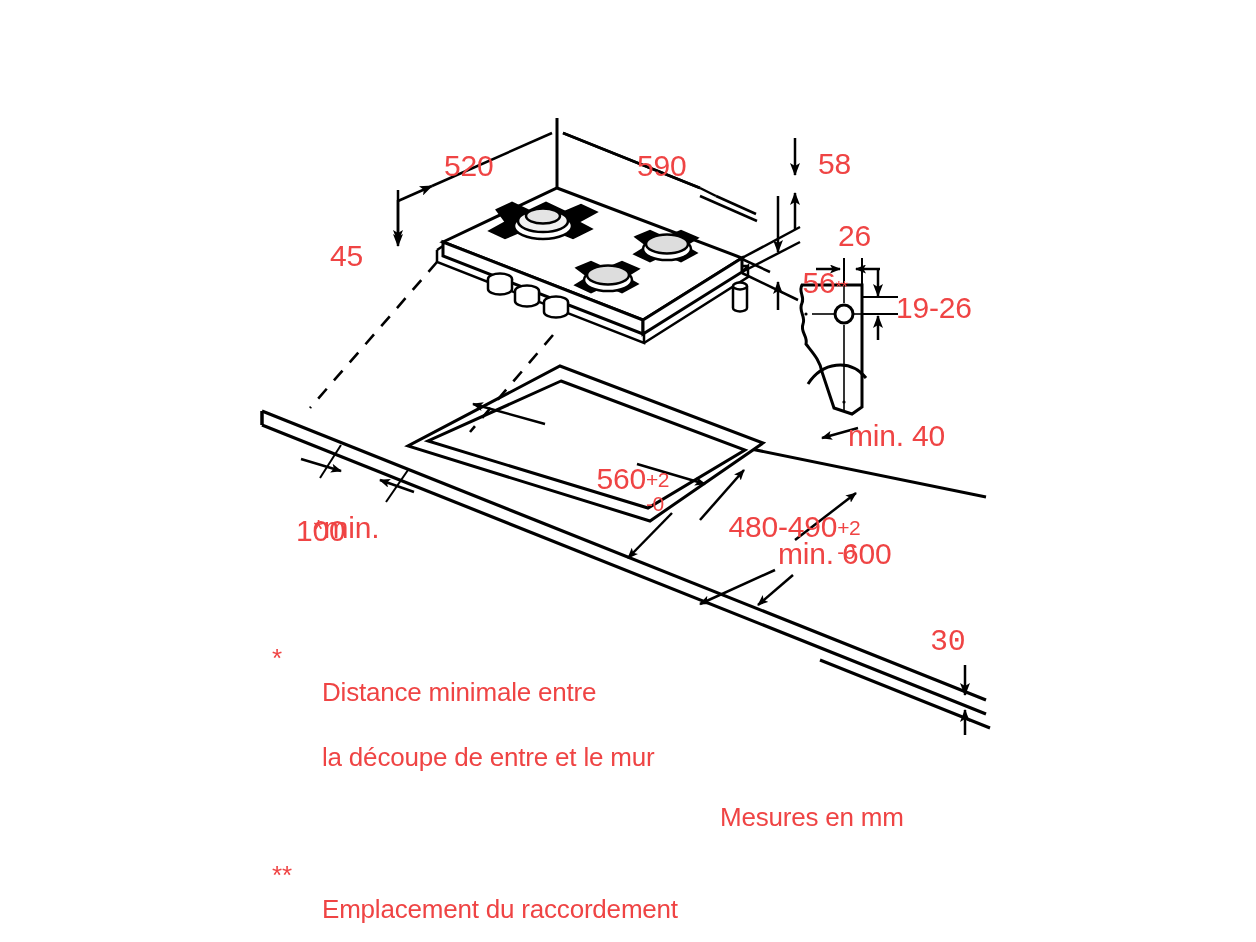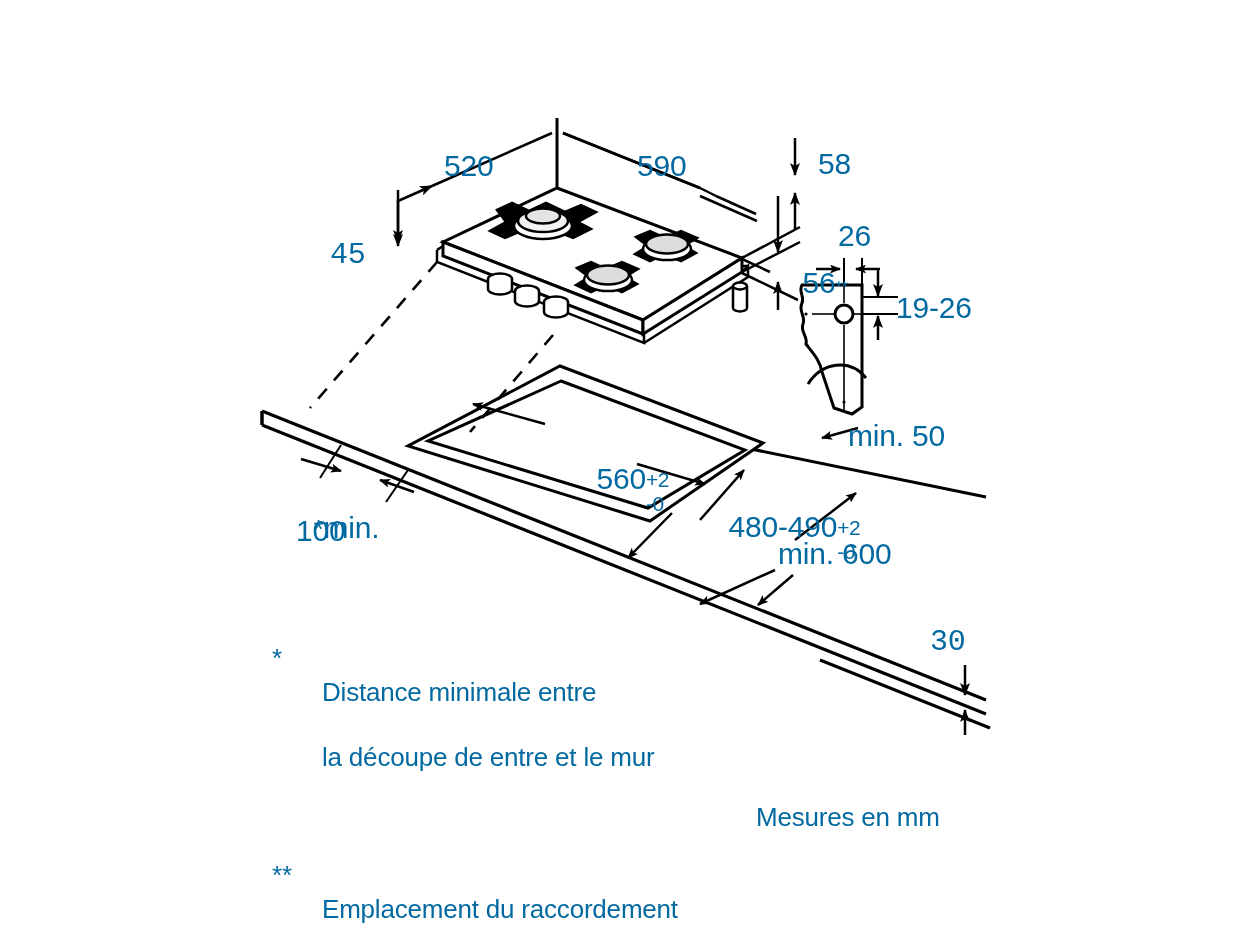--- a/index.html
+++ b/index.html
@@ -24,21 +24,21 @@
   svg#drawing {
     position: absolute;
     left: 0;
     top: 0;
     width: 1256px;
     height: 942px;
   }
   .lbl {
     position: absolute;
     font-family: "Liberation Sans", sans-serif;
-    color: #0369a1;
+    color: #ef4444;
     white-space: pre;
     line-height: 1.06;
     letter-spacing: -0.2px;
   }
   .dim {
     font-size: 30px;
   }
   .tol {
     display: inline-block;
     position: relative;
@@ -304,31 +304,31 @@
 
     </g>
   </svg>
 
   <div class="lbl dim" style="left:444px; top:150px;">520</div>
 
   <div class="lbl dim" style="left:637px; top:150px;">590</div>
 
   <div class="lbl dim" style="left:818px; top:148px;">58</div>
 
-  <div class="lbl dim" style="left:330px; top:240px;font-family:Liberation Mono, monospace;">45</div>
+  <div class="lbl dim" style="left:330px; top:240px;">45</div>
 
   <div class="lbl dim" style="left:770px; top:235px;">
     <span>56</span><span class="small-star">**</span>
   </div>
 
   <div class="lbl dim" style="left:838px; top:220px;">26</div>
 
   <div class="lbl dim" style="left:896px; top:292px;">19-26</div>
 
-  <div class="lbl dim" style="left:848px; top:420px;">min. 50</div>
+  <div class="lbl dim" style="left:848px; top:420px;">min. 40</div>
 
   <div class="lbl dim" style="left:564px; top:431px;">
     <span>560</span><span class="tol"><i class="up">+2</i><i class="dn">-0</i></span>
   </div>
 
   <div class="lbl dim" style="left:696px; top:479px;">
     <span>480-490</span><span class="tol"><i class="up">+2</i><i class="dn">-0</i></span>
   </div>
 
   <div class="lbl dim" style="left:281px; top:480px;">
@@ -355,15 +355,15 @@
       <div>
         <div class="note">Emplacement du raccordement</div>
         
       </div>
     </div>
 
     
 
   </div>
 
-  <div class="lbl note" style="left:756px; top:802px;text-align:right;">Mesures en mm</div>
+  <div class="lbl note" style="left:720px; top:802px;text-align:right;">Mesures en mm</div>
 
 </div>
 
 </body></html>

